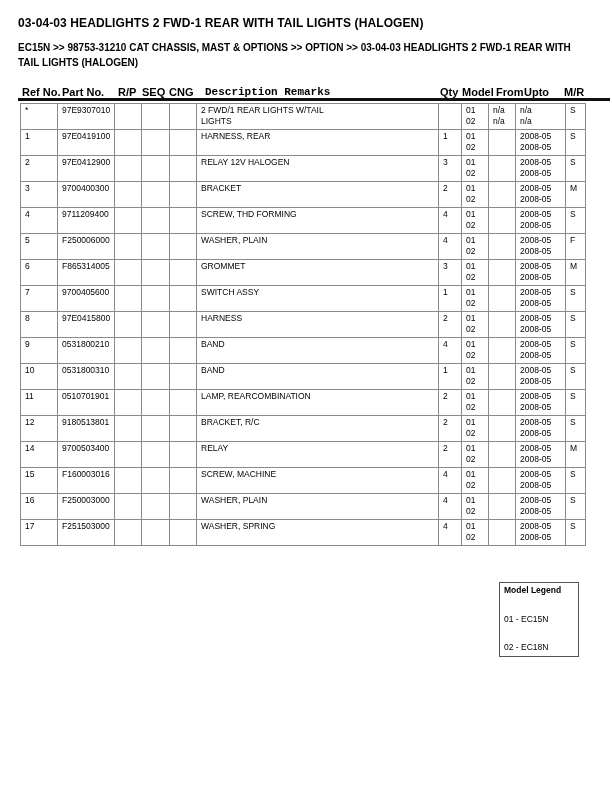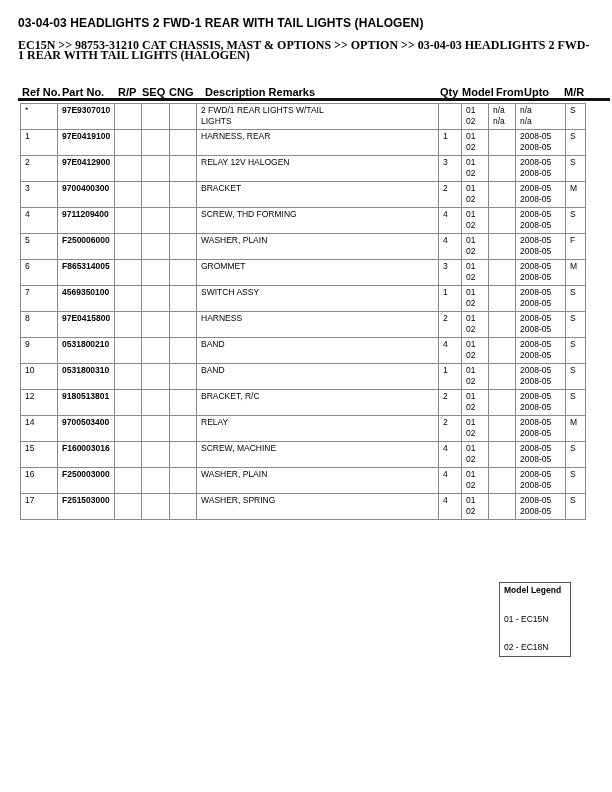--- a/index.html
+++ b/index.html
@@ -11,33 +11,33 @@
     color:#000;
     overflow:hidden;
   }
   .doc-title{
     position:absolute;left:18px;top:16px;
     font-size:12px;font-weight:bold;letter-spacing:0.1px;
     white-space:nowrap;
   }
   .breadcrumb{
     position:absolute;left:18px;top:40px;width:572px;
-    font-size:12px;font-weight:bold;line-height:10px;font-family:Liberation Serif, serif;
+    font-size:10px;font-weight:bold;line-height:15px;
   }
   .head-row{
     position:absolute;left:20px;top:86px;
     display:flex;font-size:11px;font-weight:bold;
   }
   .head-row span{display:block;box-sizing:border-box;white-space:nowrap;}
   .hc0{width:37px;padding-left:2px;}
   .hc1{width:57px;padding-left:5px;}
   .hc2{width:27px;padding-left:4px;}
   .hc3{width:28px;padding-left:1px;}
   .hc4{width:27px;padding-left:0px;}
-  .hc5{width:242px;padding-left:9px;}
+  .hc5{width:242px;padding-left:9px;font-family:Liberation Mono, monospace;}
   .hc6{width:23px;padding-left:2px;}
   .hc7{width:27px;padding-left:1px;}
   .hc8{width:27px;padding-left:8px;}
   .hc9{width:48px;padding-left:9px;}
   .hc10{width:20px;padding-left:1px;}
   .head-line{
     position:absolute;left:18px;top:98px;
     width:592px;height:3px;background:#111;
   }
   table.parts{
@@ -48,30 +48,30 @@
   }
   table.parts td{
     border:1px solid #8a8a8a;
     vertical-align:top;
     height:26px;
     box-sizing:border-box;
     padding:1px 1px 0 4px;
     white-space:pre-line;
     overflow:hidden;
   }
-  td.c-part{padding-left:6px;font-weight:bold;}
+  td.c-part{padding-left:6px;}
   td.c-desc{padding-left:6px;}
   td.c-qty{padding-left:7px;}
   td.c-model{padding-left:3px;margin-left:27px;}
   td.c-from{padding-left:5px;}
   td.c-upto{padding-left:5px;}
   td.c-mr{padding-left:4px;}
   .legend{
     position:absolute;left:499px;top:582px;
-    width:72px;box-sizing:border-box;
+    width:80px;box-sizing:border-box;
     border:1.5px solid #555;
     background:#fff;
     padding:2px 4px 3px 4px;
     font-size:8.5px;line-height:10.5px;
   }
   .legend-title{font-weight:bold;white-space:nowrap;margin-bottom:2px;}
   .legend-item{white-space:nowrap;margin-top:18px;}
 </style>
 </head>
 <body>
@@ -215,21 +215,21 @@
     <td class="c-qty">3</td>
     <td class="c-model">01
 02</td>
     <td class="c-from"></td>
     <td class="c-upto">2008-05
 2008-05</td>
     <td class="c-mr">M</td>
   </tr>
         <tr>
     <td class="c-ref">7</td>
-    <td class="c-part">4569350100</td>
+    <td class="c-part">9700405600</td>
     <td class="c-rp"></td>
     <td class="c-seq"></td>
     <td class="c-cng"></td>
     <td class="c-desc">SWITCH ASSY</td>
     <td class="c-qty">1</td>
     <td class="c-model">01
 02</td>
     <td class="c-from"></td>
     <td class="c-upto">2008-05
 2008-05</td>
@@ -266,20 +266,35 @@
     <td class="c-mr">S</td>
   </tr>
         <tr>
     <td class="c-ref">10</td>
     <td class="c-part">0531800310</td>
     <td class="c-rp"></td>
     <td class="c-seq"></td>
     <td class="c-cng"></td>
     <td class="c-desc">BAND</td>
     <td class="c-qty">1</td>
+    <td class="c-model">01
+02</td>
+    <td class="c-from"></td>
+    <td class="c-upto">2008-05
+2008-05</td>
+    <td class="c-mr">S</td>
+  </tr>
+        <tr>
+    <td class="c-ref">11</td>
+    <td class="c-part">0510701901</td>
+    <td class="c-rp"></td>
+    <td class="c-seq"></td>
+    <td class="c-cng"></td>
+    <td class="c-desc">LAMP, REARCOMBINATION</td>
+    <td class="c-qty">2</td>
     <td class="c-model">01
 02</td>
     <td class="c-from"></td>
     <td class="c-upto">2008-05
 2008-05</td>
     <td class="c-mr">S</td>
   </tr>
         <tr>
     <td class="c-ref">12</td>
     <td class="c-part">9180513801</td>

